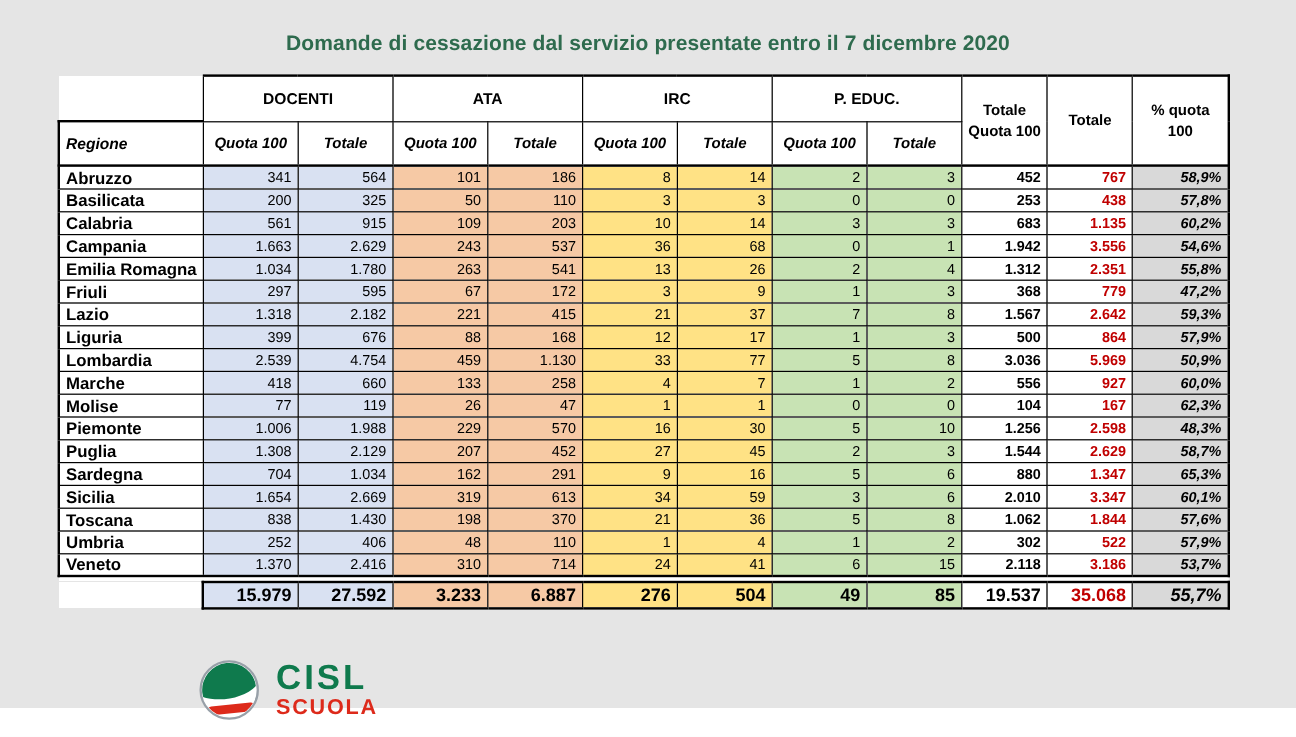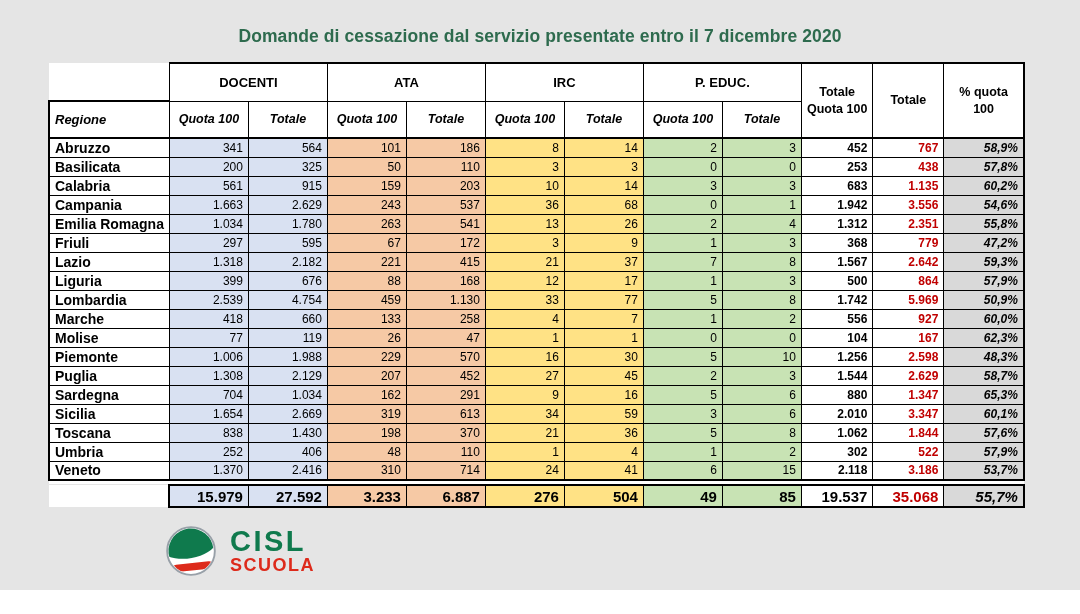--- a/index.html
+++ b/index.html
@@ -37,21 +37,21 @@
   .tot-row{height:22px;font-size:15px;font-weight:bold;}
 
   
   .bt2{border-top:2px solid #000 !important;}
   .bb2{border-bottom:2px solid #000 !important;}
   .bl2{border-left:2px solid #000 !important;}
   .br2{border-right:2px solid #000 !important;}
 
   .credit{position:absolute;top:518px;left:172px;font-size:13.5px;font-style:italic;color:#111;}
 
-  .logo{position:absolute;top:525px;left:165px;display:flex;align-items:center;gap:13px;}
+  .logo{position:absolute;top:549px;left:165px;display:flex;align-items:center;gap:13px;}
   .logo-text{display:flex;flex-direction:column;justify-content:center;}
   .logo-cisl{font-size:29px;font-weight:bold;color:var(--logo-green,#0F7A4D);letter-spacing:2.5px;line-height:1.0;}
   .logo-scuola{font-size:18px;font-weight:bold;color:var(--logo-red,#DD2A1B);letter-spacing:1.5px;line-height:1.1;}
   .fill-green{fill:var(--logo-green,#0F7A4D);}
   .fill-red{fill:var(--logo-red,#DD2A1B);}
 </style>
 </head>
 <body>
 
 <div class="page">
@@ -122,21 +122,21 @@
           <td class="num c-green">0</td>
           <td class="num c-green">0</td>
           <td class="num c-tq">253</td>
           <td class="num c-tot">438</td>
           <td class="num c-pct br2">57,8%</td>
         </tr>
         <tr>
           <th class="reg bl2">Calabria</th>
           <td class="num c-blue">561</td>
           <td class="num c-blue">915</td>
-          <td class="num c-orange">159</td>
+          <td class="num c-orange">109</td>
           <td class="num c-orange">203</td>
           <td class="num c-yellow">10</td>
           <td class="num c-yellow">14</td>
           <td class="num c-green">3</td>
           <td class="num c-green">3</td>
           <td class="num c-tq">683</td>
           <td class="num c-tot">1.135</td>
           <td class="num c-pct br2">60,2%</td>
         </tr>
         <tr>
@@ -212,21 +212,21 @@
         <tr>
           <th class="reg bl2">Lombardia</th>
           <td class="num c-blue">2.539</td>
           <td class="num c-blue">4.754</td>
           <td class="num c-orange">459</td>
           <td class="num c-orange">1.130</td>
           <td class="num c-yellow">33</td>
           <td class="num c-yellow">77</td>
           <td class="num c-green">5</td>
           <td class="num c-green">8</td>
-          <td class="num c-tq">1.742</td>
+          <td class="num c-tq">3.036</td>
           <td class="num c-tot">5.969</td>
           <td class="num c-pct br2">50,9%</td>
         </tr>
         <tr>
           <th class="reg bl2">Marche</th>
           <td class="num c-blue">418</td>
           <td class="num c-blue">660</td>
           <td class="num c-orange">133</td>
           <td class="num c-orange">258</td>
           <td class="num c-yellow">4</td>

